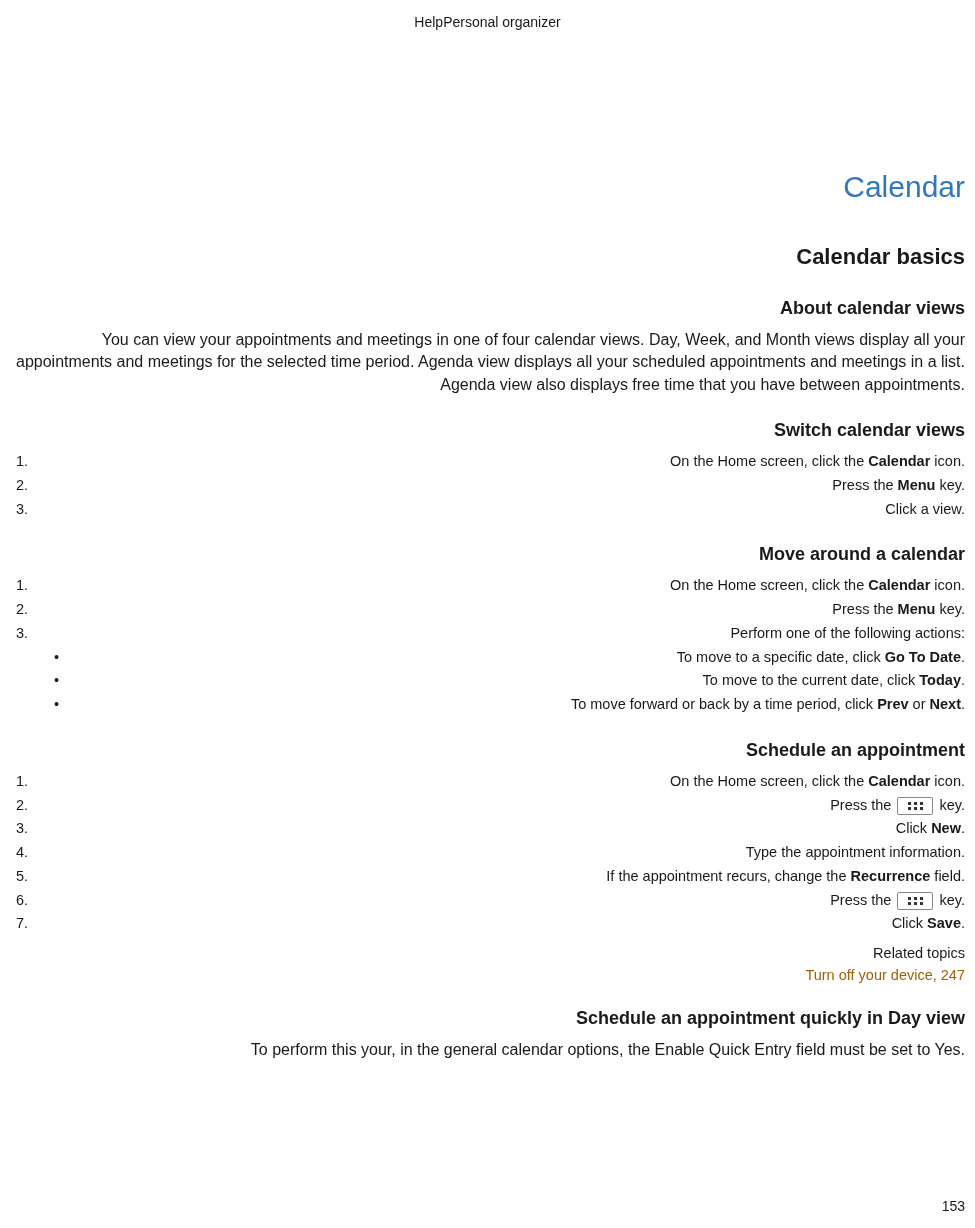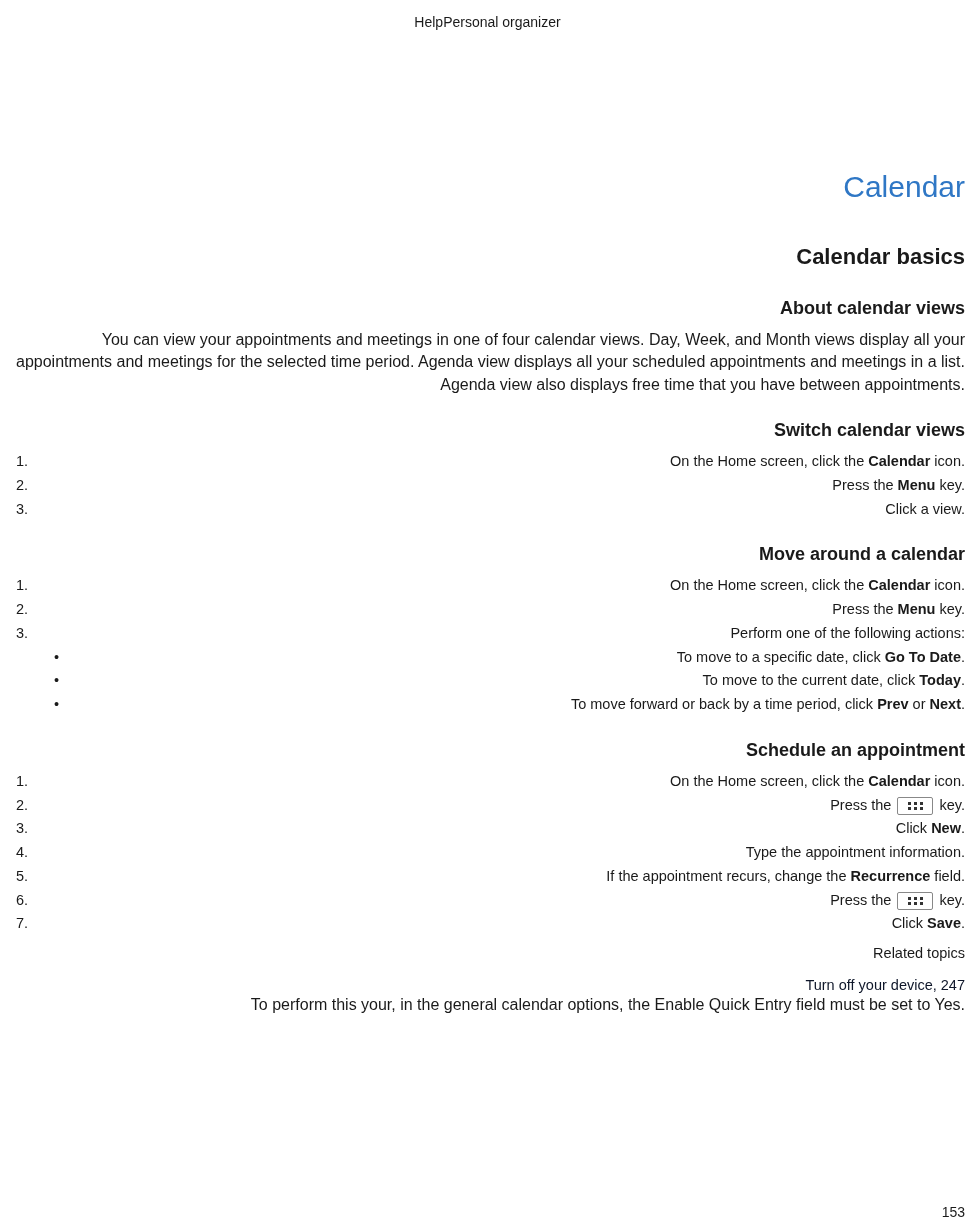--- a/index.html
+++ b/index.html
@@ -81,29 +81,29 @@
     .nested {
       margin-left: 38px;
     }
     .bold { font-weight: bold; }
     .related-heading {
       font-size: 14.5px;
       font-weight: normal;
       margin-top: 10px;
     }
     .link {
-      color: #0f172a;
+      color: #a16207;
       font-size: 14.5px;
       display: inline-block;
-      margin-top: 16px;
+      margin-top: 6px;
       cursor: pointer;
     }
     .page-number {
       position: absolute;
-      bottom: 8px;
+      bottom: 14px;
       right: 10px;
       font-size: 14px;
     }
     .menu-key-icon {
       display: inline-block;
       width: 36px;
       height: 18px;
       border: 1px solid #888;
       border-radius: 2px;
       vertical-align: middle;
@@ -169,16 +169,17 @@
     <li><span>Click </span><span class="bold">New</span><span>.</span></li>
     <li><span>Type the appointment information.</span></li>
     <li><span>If the appointment recurs, change the </span><span class="bold">Recurrence</span><span> field.</span></li>
     <li><span>Press the </span><span class="menu-key-icon"></span><span> key.</span></li>
     <li><span>Click </span><span class="bold">Save</span><span>.</span></li>
   </ol>
   <div class="related-heading">Related topics</div>
   <a class="link">Turn off your device, 247</a>
 
   
+  <h3 class="subsection-title">Schedule an appointment quickly in Day view</h3>
   <p class="paragraph">To perform this your, in the general calendar options, the Enable Quick Entry field must be set to Yes.</p>
 </div>
 
 <div class="page-number">153</div>
 
 </body></html>

